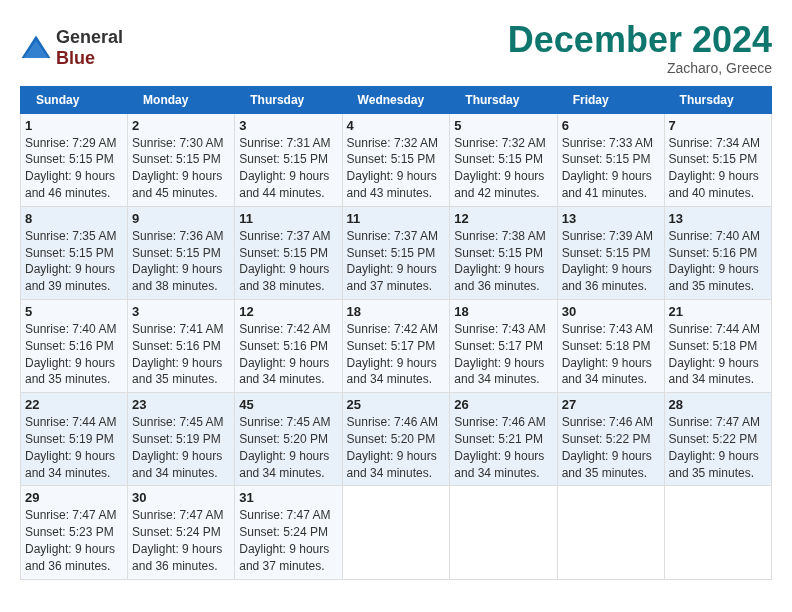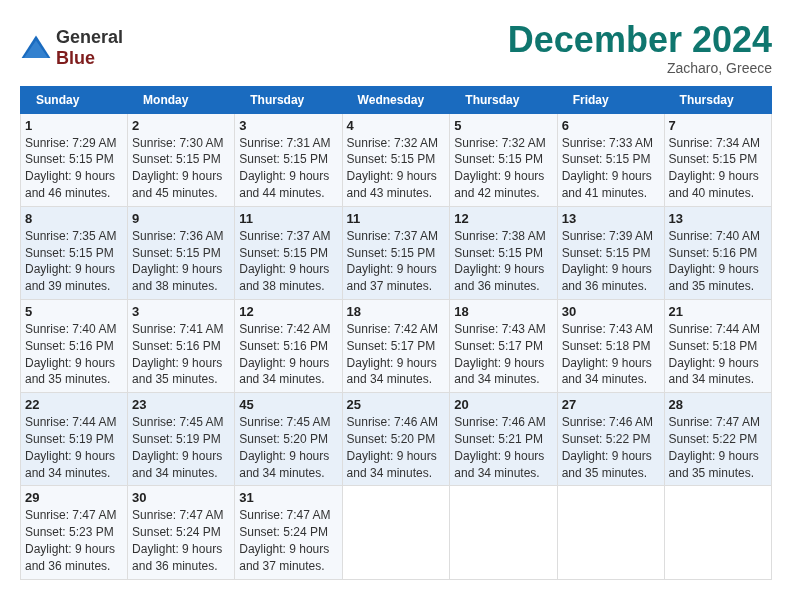--- a/index.html
+++ b/index.html
@@ -326,21 +326,21 @@
       </td>
         <td>
         <span class="day-number">25</span>
         <span class="day-info">
           Sunrise: 7:46 AM<br>
           Sunset: 5:20 PM<br>
           Daylight: 9 hours and 34 minutes.
         </span>
       </td>
         <td>
-        <span class="day-number">20</span>
+        <span class="day-number">26</span>
         <span class="day-info">
           Sunrise: 7:46 AM<br>
           Sunset: 5:21 PM<br>
           Daylight: 9 hours and 34 minutes.
         </span>
       </td>
         <td>
         <span class="day-number">27</span>
         <span class="day-info">
           Sunrise: 7:46 AM<br>

